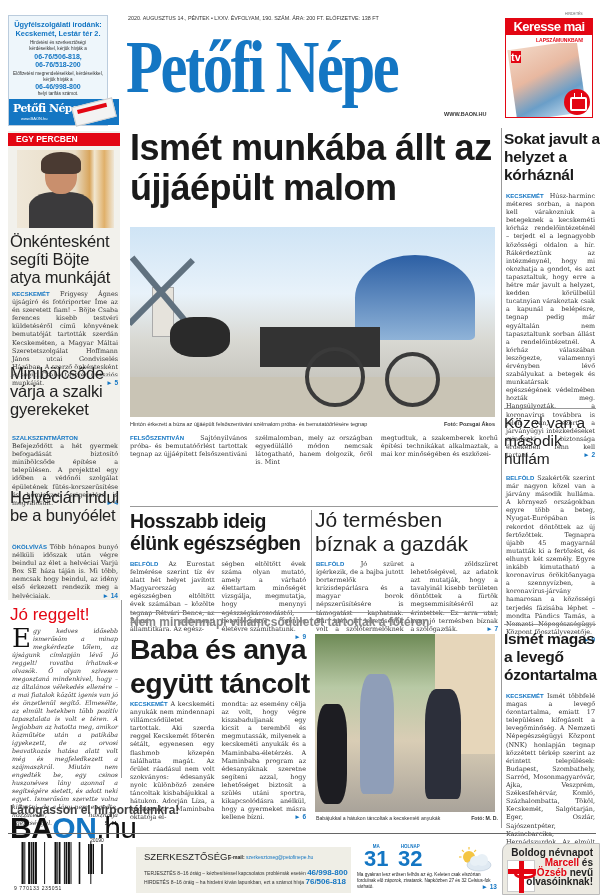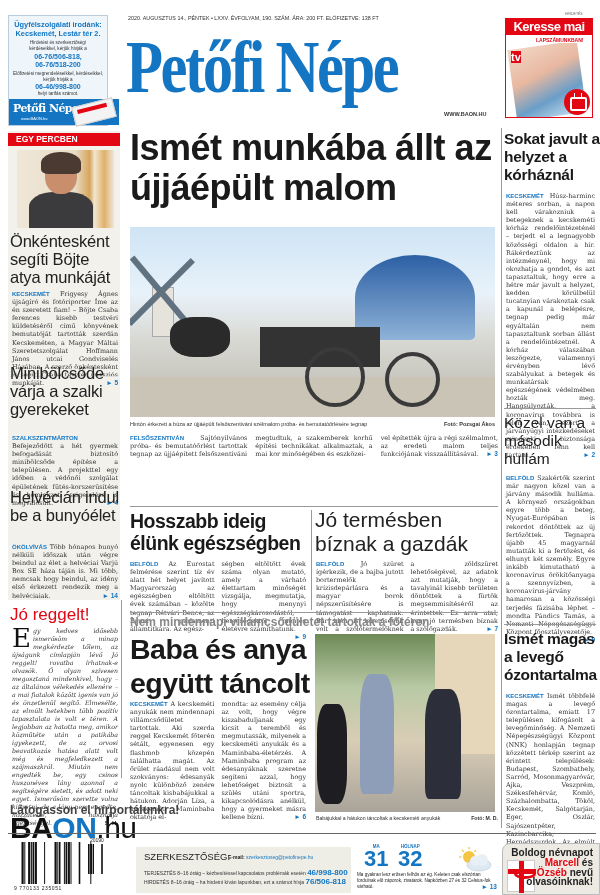--- a/index.html
+++ b/index.html
@@ -215,22 +215,22 @@
   <div class="cart"></div>
   <div class="wheel1"></div>
     <div class="wheel2"></div>
 </div>
 <div id="lead-caption" class="abs">
   <span>Hintón érkezett a búza az újjáépült felsőszentiváni szélmalom próba- és bemutatóőrlésére tegnap</span>
   <span class="credit">Fotó: Pozsgai Ákos</span>
 </div>
 <div class="abs lead-cols">
   <div class="c body-text"><span class="kick">FELSŐSZENTIVÁN</span> <span>Sajtónyilvános próba- és bemutatóőrlést tartottak tegnap az újjáépített felsőszentiváni</span></div>
+  <div class="c body-text">szélmalomban, mely az országban egyedülálló módon nemcsak látogatható, hanem dolgozik, őröl is. Mint</div>
   <div class="c body-text">megtudtuk, a szakemberek korhű építési technikákat alkalmaztak, a mai kor minőségében és eszközei-</div>
-  <div class="c body-text"><span>vel építették újra a régi szélmalmot, az eredeti malom teljes funkciójának visszaállításával.</span> <span class="arrow">► 3</span></div>
 </div>
 <div class="rule" style="left:130px;top:506px;width:368px"></div>
 
 <div id="m1-head" class="abs cond">Hosszabb ideig élünk egészségben</div>
 <div id="m1-cols" class="abs">
   <div class="c body-text"><span class="kick">BELFÖLD</span> <span>Az Eurostat felmérése szerint tíz év alatt hét helyet javított Magyarország az egészségben eltöltött évek számában – közölte tegnap Rétvári Bence, az Emmi parlamenti államtitkára. Az egész-</span></div>
   <div class="c body-text"><span>ségben eltöltött évek száma olyan mutató, amely a várható élettartam minőségét vizsgálja, megmutatja, hogy menynyi egészségkárosodástól, betegségektől mentes életévre számíthatunk.</span> <span class="arrow">► 9</span></div>
 </div>
 <div class="vrule" style="left:311px;top:510px;height:100px"></div>
 <div id="m2-head" class="abs">Jó termésben bíznak a gazdák</div>

